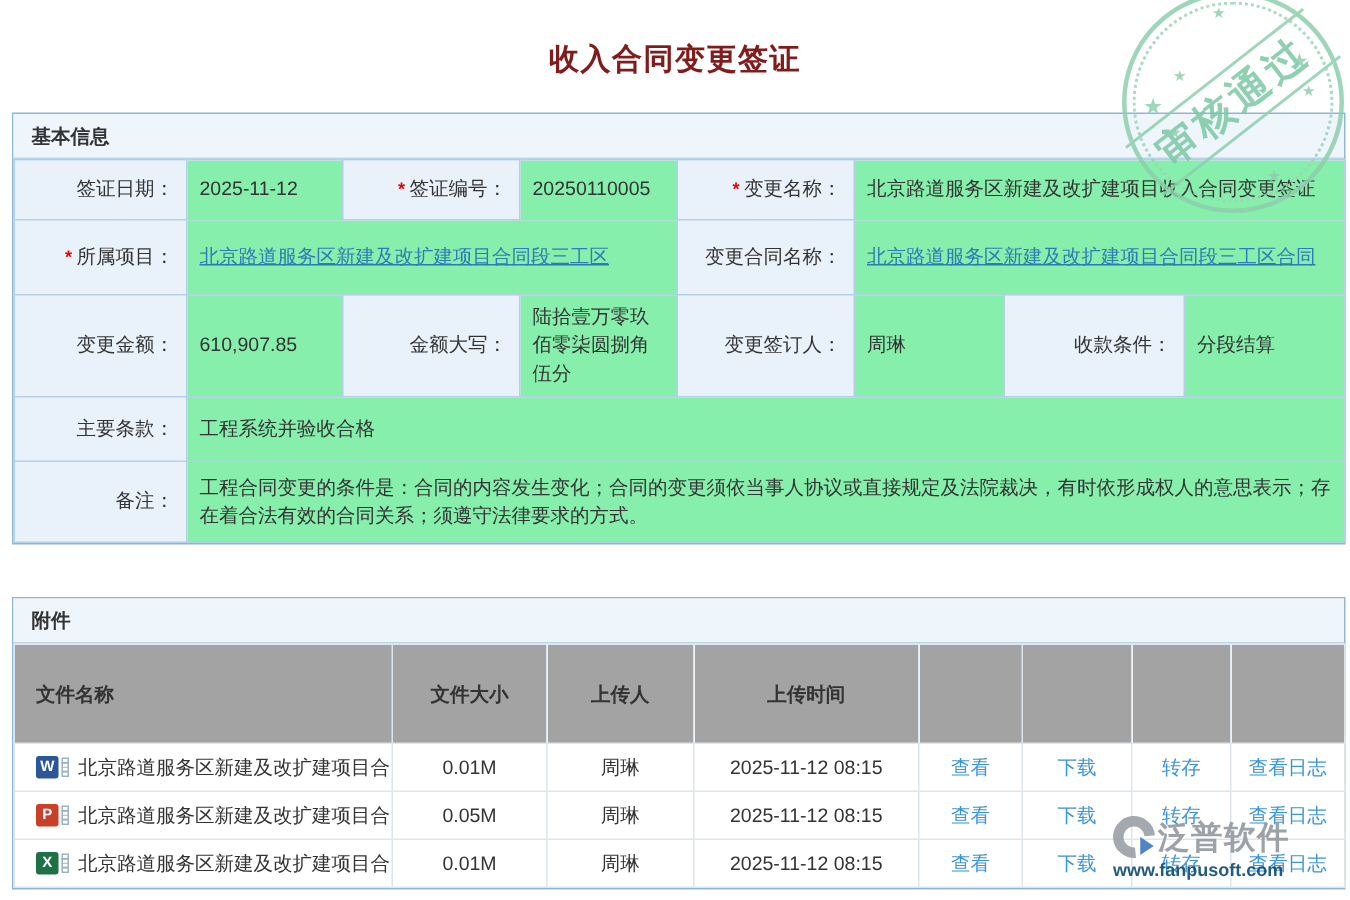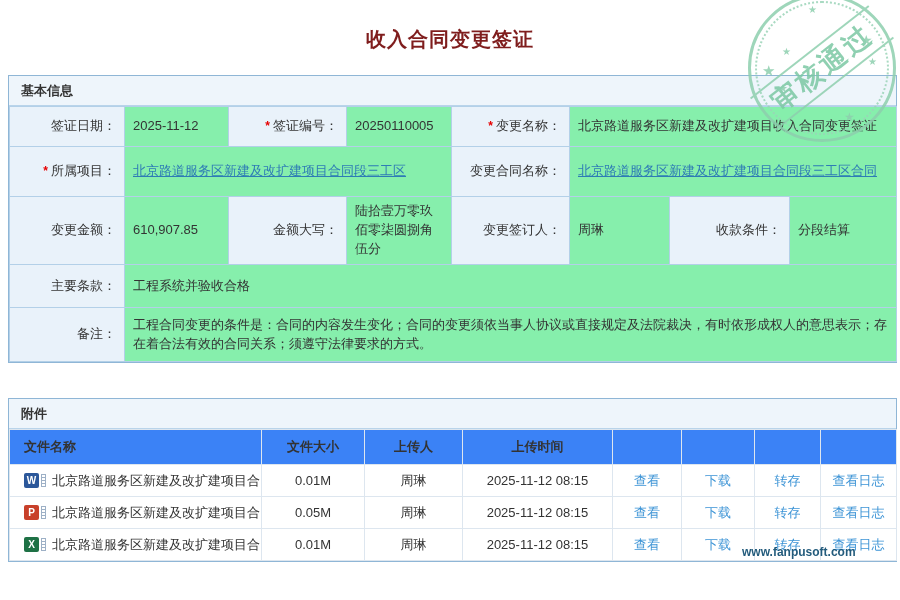--- a/index.html
+++ b/index.html
@@ -62,21 +62,21 @@
   
   .attach-table th, .attach-table td {
     border: 1px solid #dde6ef;
     font-size: 13px;
     vertical-align: middle;
     padding: 2px 6px;
     text-align: center;
     overflow: hidden;
     white-space: nowrap;
   }
-  .attach-table th { height: 35px; font-weight: bold; color: #333; background: #3b82f6; }
+  .attach-table th { height: 66px; font-weight: bold; color: #333; background: #a3a3a3; }
   .attach-table th.name-col, .attach-table td.name-col { text-align: left; padding-left: 14px; }
   .attach-table td { height: 32px; }
   .attach-table tr td { border-top: 1px solid #e4ebf2; }
   .file-cell { display: flex; align-items: center; gap: 6px; }
   .file-icon {
     display: inline-flex; align-items: center; justify-content: center;
     width: 15px; height: 15px; border-radius: 2px;
     color: #fff; font-size: 10px; font-weight: bold; flex: 0 0 auto;
   }
   .file-icon-page {
@@ -282,14 +282,18 @@
     <td><a class="action-link">查看</a></td>
     <td><a class="action-link">下载</a></td>
     <td><a class="action-link">转存</a></td>
     <td><a class="action-link">查看日志</a></td>
   </tr>
       </tbody>
   </table>
 </div>
 
 <div class="watermark">
+  <div class="wm-row">
+    <span class="wm-mark"></span>
+    <span class="wm-brand">泛普软件</span>
+  </div>
   <div class="wm-url">www.fanpusoft.com</div>
 </div>
 
 </body></html>

